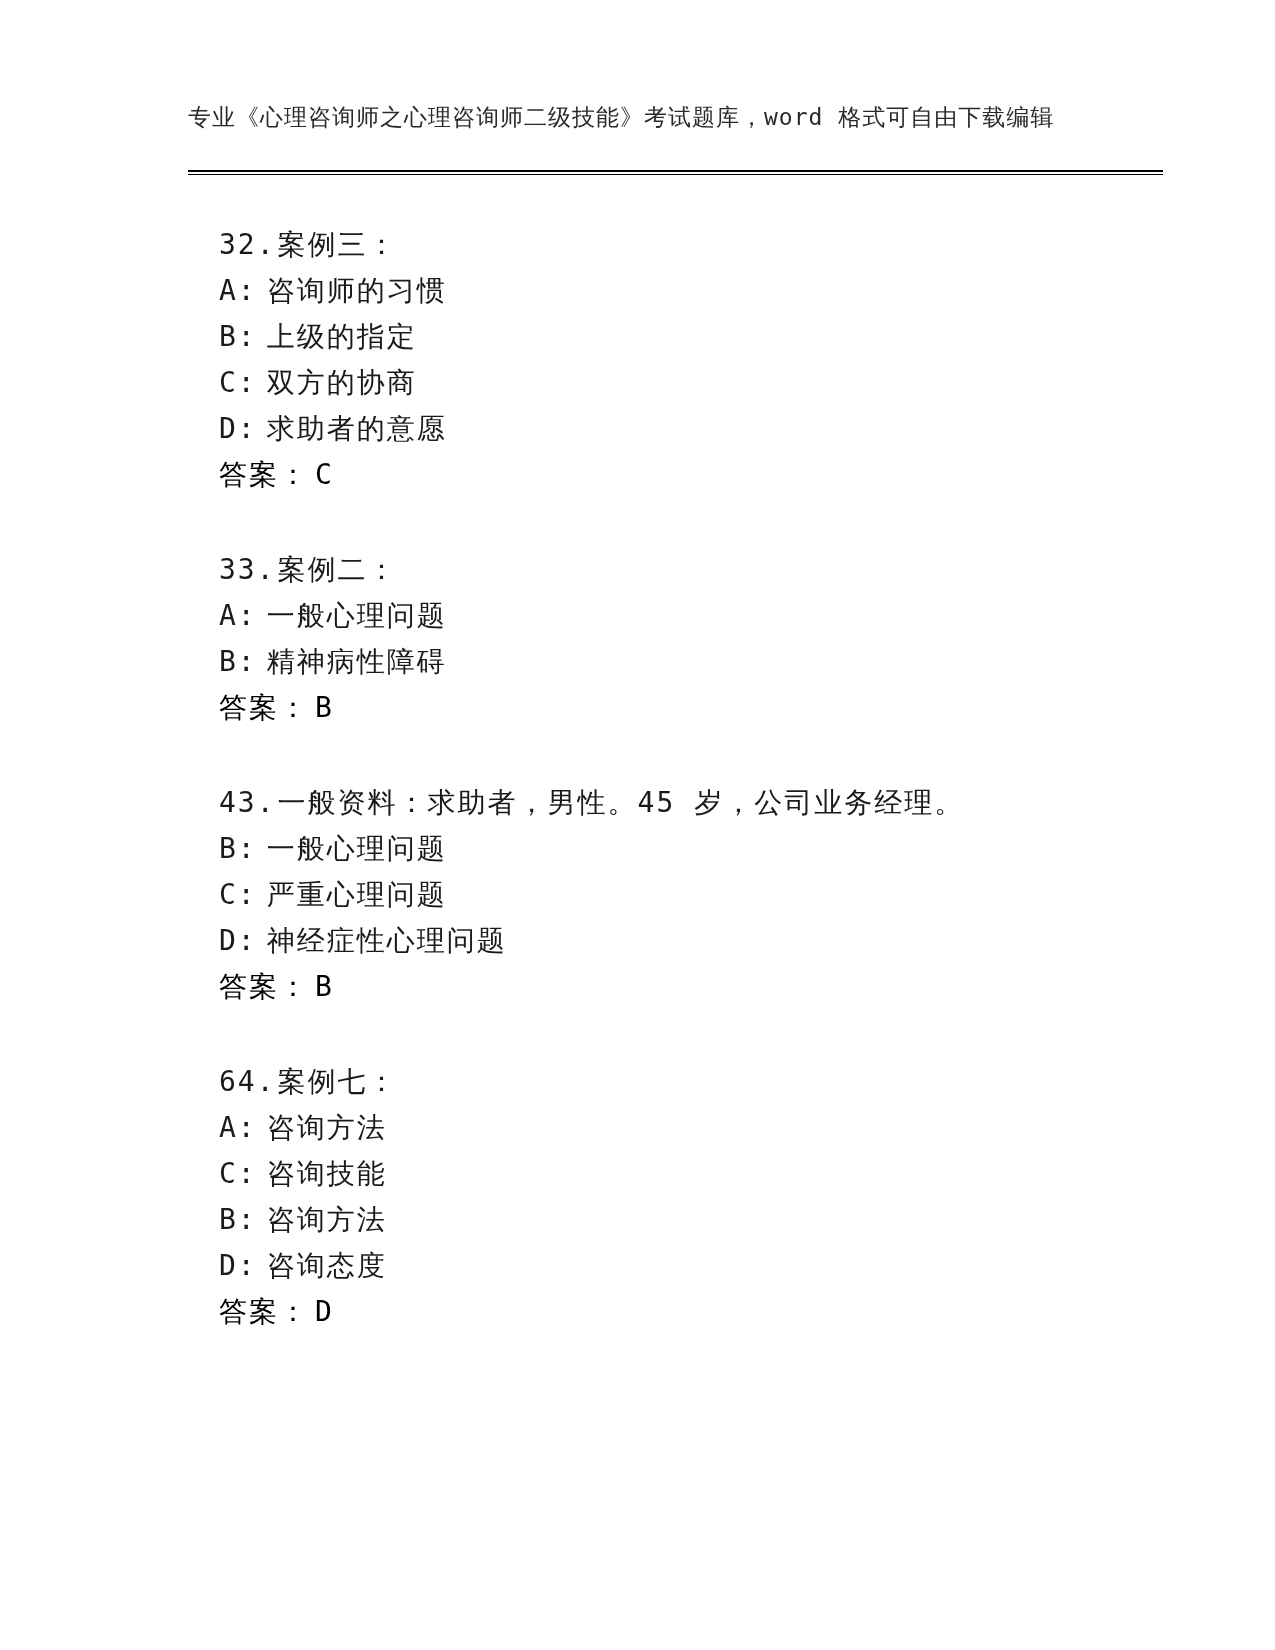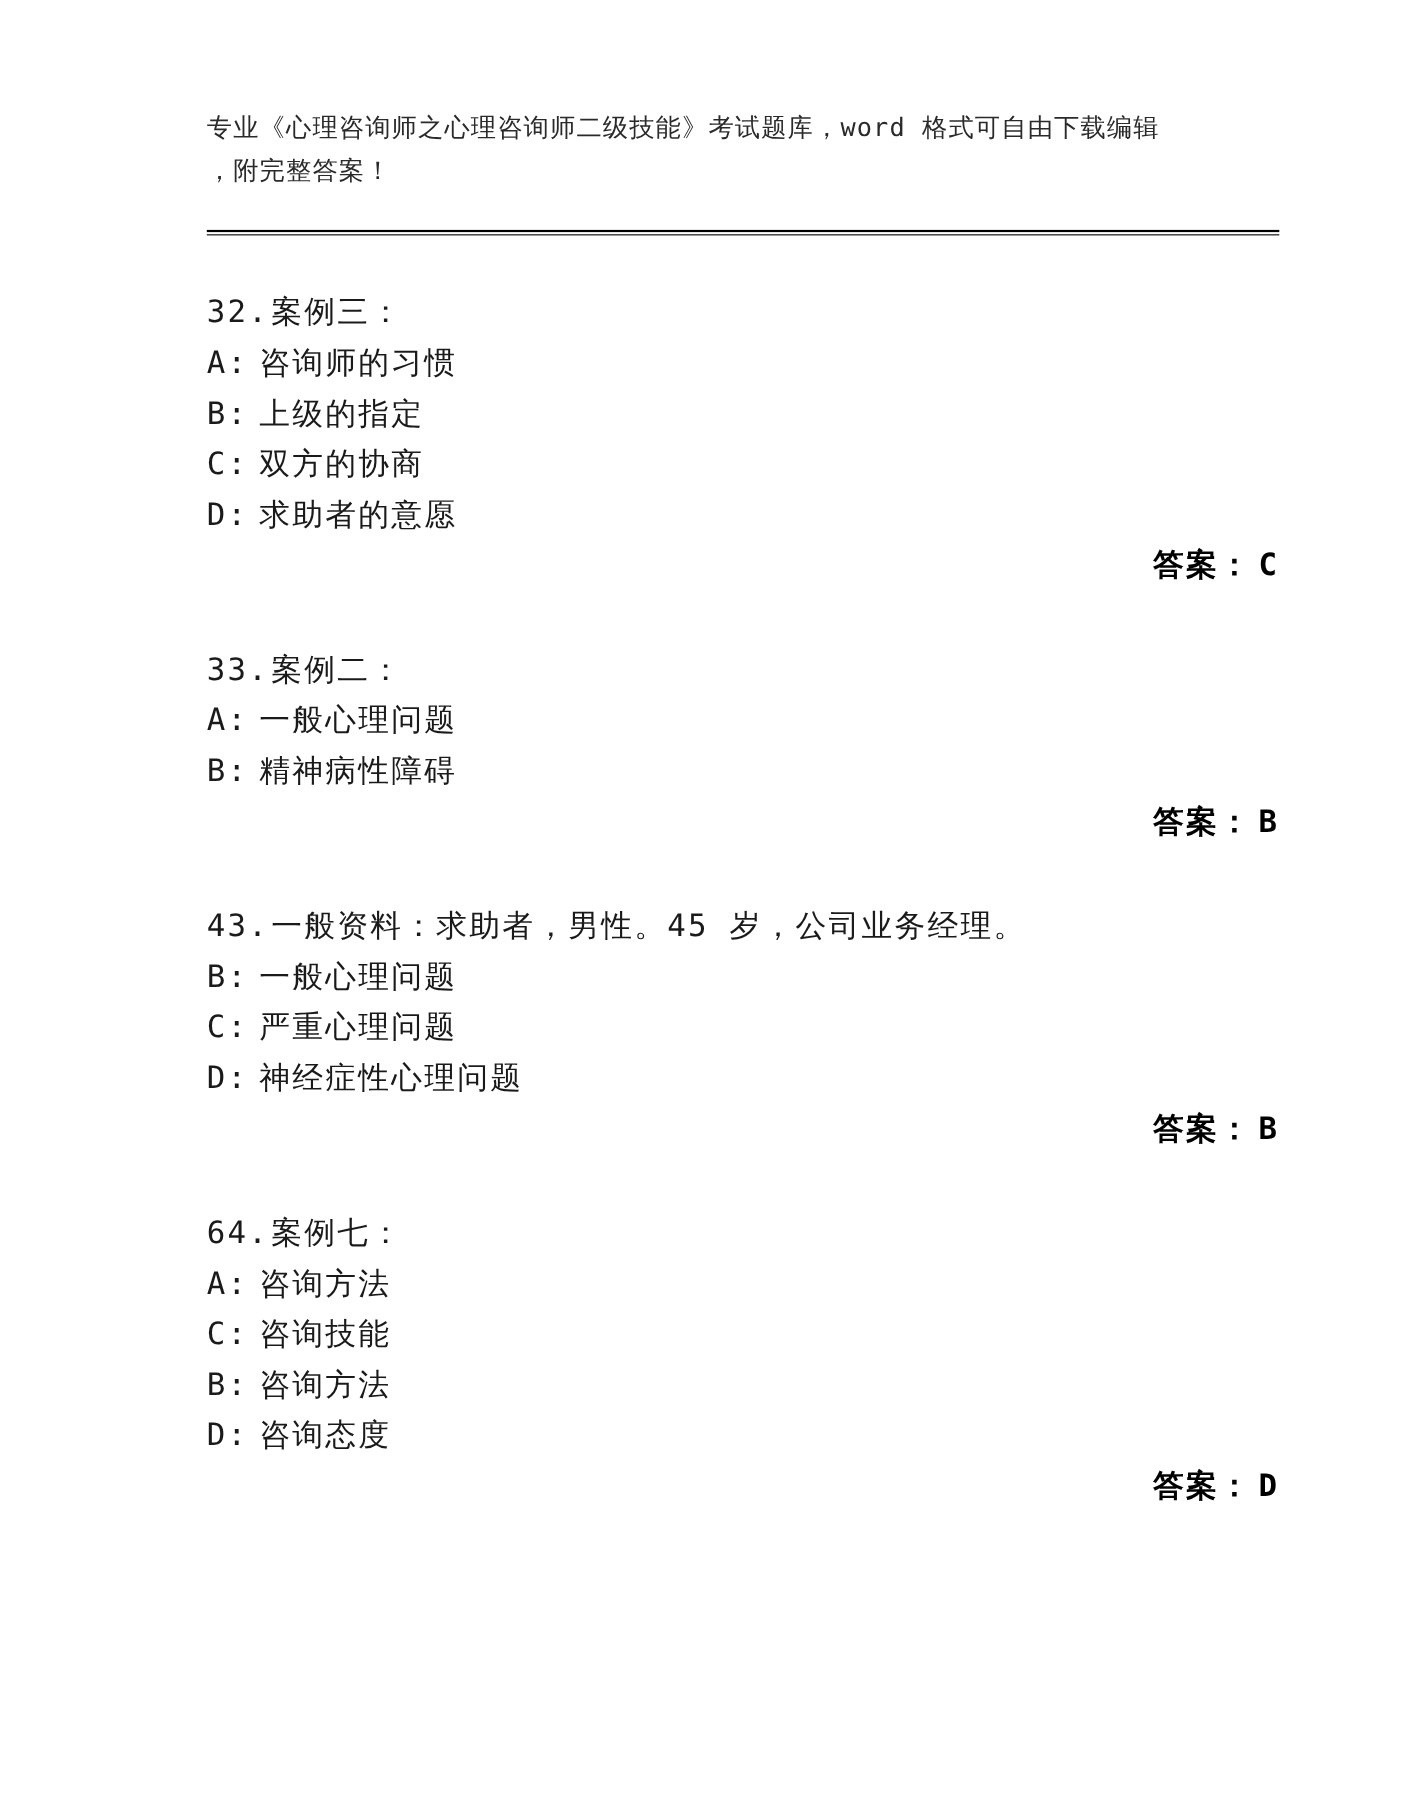--- a/index.html
+++ b/index.html
@@ -36,57 +36,56 @@
     height: 2px;
     border-top: 2px solid #000000;
     border-bottom: 1px solid #000000;
     width: 975px;
   }
   .questions {
     margin-top: 47px;
   }
   .q-block {
     margin-bottom: 49px;
+    margin-left: 31px;
   }
   .q-line {
     height: 46px;
     line-height: 46px;
     font-size: 28px;
     letter-spacing: 2px;
     color: #1a1a1a;
     white-space: nowrap;
     font-weight: 400;
   }
   .q-number {
     display: inline-block;
     margin-right: 2px;
   }
   .opt-label {
     display: inline-block;
     margin-right: 10px;
   }
   .answer-line {
     color: #000000;
-    font-weight: 700;
-    text-align: right;
+    font-weight: 400;
   }
   .answer-label {
     display: inline-block;
     margin-right: 6px;
   }
 </style>
 </head>
 <body>
 
 <div class="page">
   <div class="content">
 
     <div class="doc-header">
       <div class="header-line">专业《心理咨询师之心理咨询师二级技能》考试题库，word 格式可自由下载编辑</div>
-      <div class="header-line">，附完整答案！</div>
     </div>
 
     <div class="separator"></div>
 
     <div class="questions">
 
       <div class="q-block">
         <div class="q-line">
           <span class="q-number">32.</span><span>案例三：</span>
         </div>

